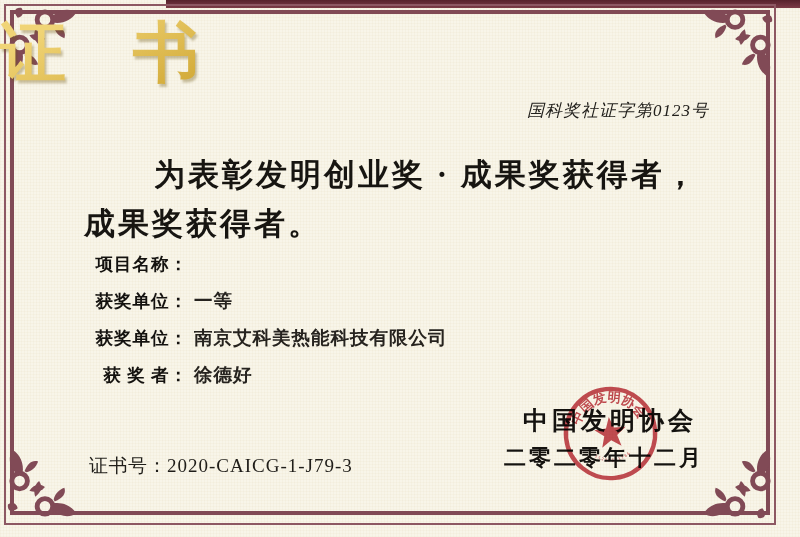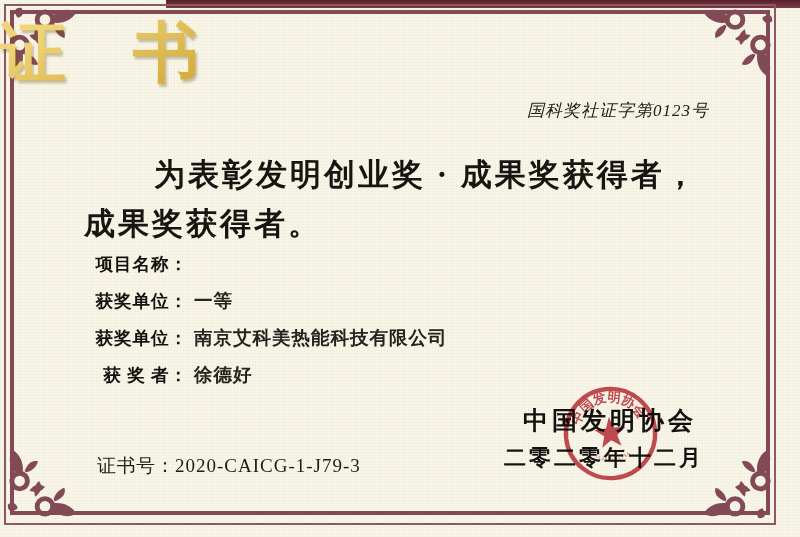--- a/index.html
+++ b/index.html
@@ -42,21 +42,21 @@
     font-size:31px;font-weight:700;line-height:49px;color:#171511;letter-spacing:3px;}
   .body-line1{padding-left:70px;}
   
   .fields{position:absolute;top:252px;left:88px;right:60px;z-index:4;text-align:right;}
   .field-row{display:flex;align-items:baseline;margin-bottom:12px;}
   .field-label{font-weight:700;font-size:17.5px;letter-spacing:1px;color:#14120f;
     min-width:100px;white-space:pre;}
   .field-value{font-size:18.5px;font-weight:600;color:#26231f;letter-spacing:1px;
     margin-left:6px;white-space:pre;}
   
-  .footer-number{position:absolute;left:97px;top:453px;z-index:4;font-size:19px;
+  .footer-number{position:absolute;left:89px;top:453px;z-index:4;font-size:19px;
     letter-spacing:.5px;color:#1f1d19;}
   .footer-number .num{font-family:"Liberation Serif","DejaVu Serif",serif;letter-spacing:1px;}
   .issuer{position:absolute;left:500px;width:220px;top:404px;text-align:center;z-index:4;
     font-size:25px;font-weight:700;letter-spacing:4px;color:#14120f;}
   .issue-date{position:absolute;left:490px;width:228px;top:443px;text-align:center;z-index:4;
     font-size:22px;font-weight:700;letter-spacing:3px;color:#14120f;}
   
   .seal{position:absolute;left:562px;top:385px;width:97px;height:97px;z-index:5;
     mix-blend-mode:multiply;opacity:.9;transform:rotate(-6deg);}
 </style>

